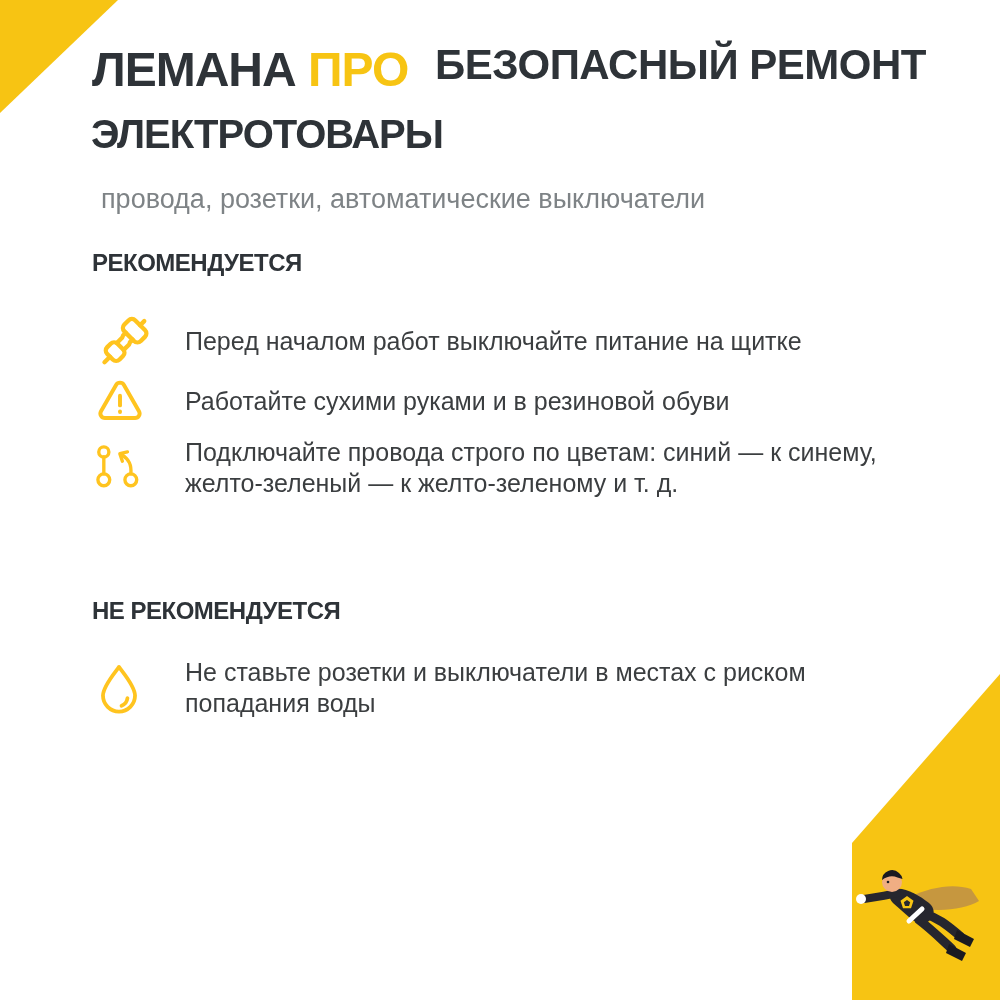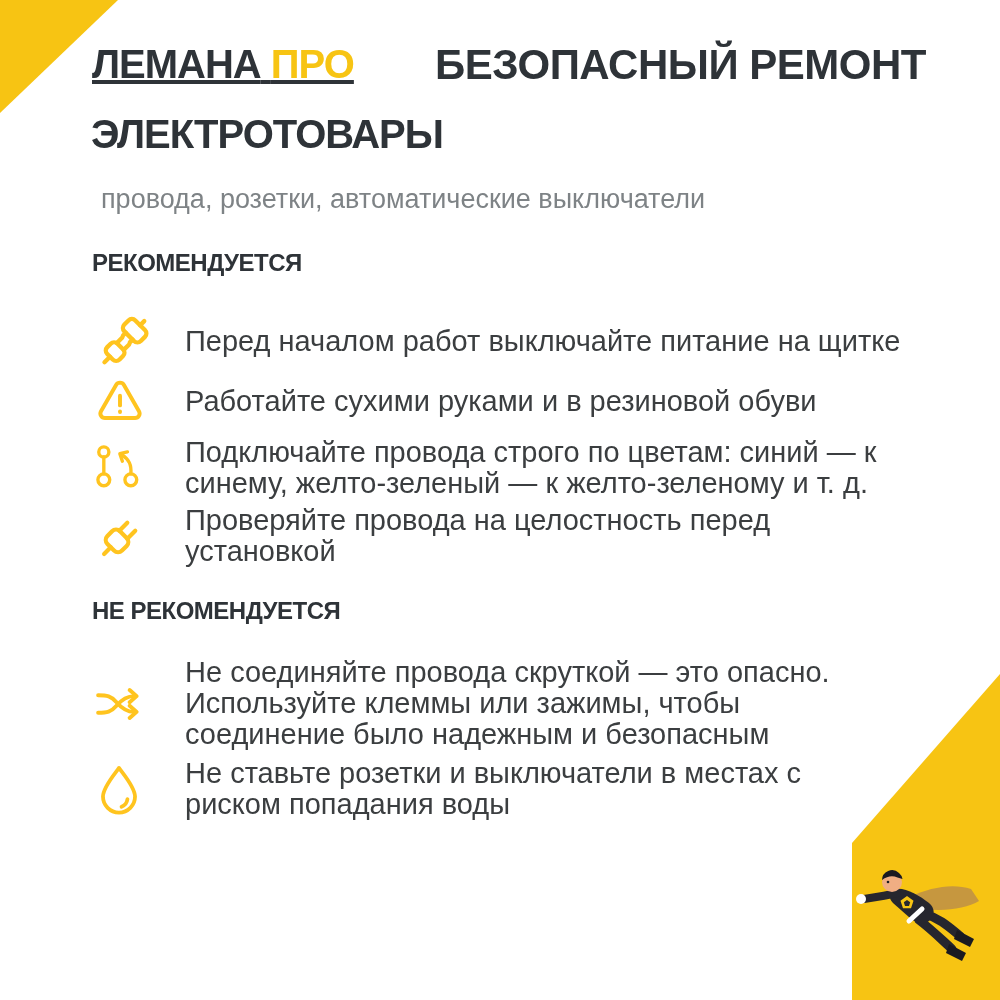--- a/index.html
+++ b/index.html
@@ -5,41 +5,41 @@
   html,body{margin:0;padding:0;background:#e9e9e9;}
   .poster{
     position:relative;width:1000px;height:1000px;background:#fff;overflow:hidden;
     font-family:"Liberation Sans","DejaVu Sans",sans-serif;
     -webkit-font-smoothing:antialiased;
   }
   .corner-tl{position:absolute;left:0;top:0;width:118px;height:113px;color:var(--brand-yellow);}
   .corner-br{position:absolute;left:845px;top:670px;width:155px;height:330px;color:var(--brand-yellow);}
   .mascot{position:absolute;left:847px;top:857px;width:150px;height:120px;}
 
-  .logo{position:absolute;left:92px;top:42px;font-size:40px;font-weight:900;
-        letter-spacing:-1px;color:var(--heading-dark);white-space:nowrap;text-decoration:underline;}
+  .logo{position:absolute;left:92px;top:42px;font-size:48px;font-weight:900;
+        letter-spacing:-1px;color:var(--heading-dark);white-space:nowrap;}
   .logo .accent{color:var(--brand-yellow);}
   .campaign{position:absolute;left:435px;top:41px;font-size:42px;font-weight:900;
         letter-spacing:-0.5px;color:var(--heading-dark);white-space:nowrap;}
 
   .page-title{position:absolute;left:91px;top:112px;font-size:40px;font-weight:900;
         letter-spacing:-1px;color:var(--heading-dark);}
   .subtitle{position:absolute;left:93px;top:176px;font-size:27px;font-weight:400;
         color:var(--subtitle-gray);}
 
   .section{position:absolute;left:92px;width:830px;}
   .sec-reco{top:243px;}
   .sec-not{top:591px;}
   .section h3{margin:0;font-size:24px;font-weight:700;letter-spacing:-0.5px;
         color:var(--heading-dark);line-height:40px;}
   .items{margin-top:26px;display:flex;flex-direction:column;}
   .row{display:flex;align-items:center;}
   .row .icon-cell{width:66px;flex:0 0 66px;margin-right:27px;display:flex;
         align-items:center;justify-content:flex-start;color:var(--icon-yellow);}
-  .row-text{font-size:29px;line-height:31px;color:var(--body-text);max-width:716px;}
+  .row-text{font-size:25px;line-height:31px;color:var(--body-text);max-width:716px;}
   .r1{min-height:64px;margin-bottom:0;}
   .r2{margin-bottom:6px;}
   .r3{min-height:56px;margin-bottom:8px;}
   .r4{min-height:60px;}
   .r5{margin-bottom:8px;}
 
   .icon-cell svg{display:block;}
   .ic{fill:none;stroke:currentColor;stroke-width:4.5;stroke-linecap:round;stroke-linejoin:round;}
   .ic-thin{stroke-width:4;}
 
@@ -112,54 +112,28 @@
               <circle cx="14" cy="46" r="7"></circle>
               <circle cx="46" cy="46" r="7"></circle>
               <path d="M46,39 C47,28 44,22 35,16"></path>
               <polyline points="42,13 33,15 36,24"></polyline>
             </g>
           </svg>
         </span>
         <span class="row-text">Подключайте провода строго по цветам: синий — к синему, желто-зеленый — к желто-зеленому и т. д.</span>
       </div>
 
-      <div class="row r4">
-        <span class="icon-cell">
-          <svg width="60" height="60" viewBox="0 0 64 64" aria-hidden="true">
-            <g class="ic" transform="rotate(-45 32 32)">
-              <path d="M5,32 h10"></path>
-              <rect x="15" y="21" width="19" height="22" rx="6"></rect>
-              <path d="M34,26 h12"></path>
-              <path d="M34,38 h12"></path>
-            </g>
-          </svg>
-        </span>
-        <span class="row-text">Проверяйте провода на целостность перед установкой</span>
-      </div>
 
     </div>
   </section>
 
   <section class="section sec-not">
     <h3>НЕ РЕКОМЕНДУЕТСЯ</h3>
     <div class="items">
 
-      <div class="row r5">
-        <span class="icon-cell">
-          <svg width="56" height="56" viewBox="0 0 64 64" aria-hidden="true">
-            <g class="ic">
-              <path d="M7,22 C17,22 22,23 28,30 C34,37 40,41 48,41"></path>
-              <polyline points="43,34 51,41 43,48"></polyline>
-              <path d="M7,42 C17,42 22,41 28,34 C34,27 40,23 48,23"></path>
-              <polyline points="43,16 51,23 43,30"></polyline>
-            </g>
-          </svg>
-        </span>
-        <span class="row-text">Не соединяйте провода скруткой — это опасно. Используйте клеммы или зажимы, чтобы соединение было надежным и безопасным</span>
-      </div>
 
       <div class="row r6">
         <span class="icon-cell">
           <svg width="54" height="54" viewBox="0 0 64 64" aria-hidden="true">
             <g class="ic">
               <path d="M32,7 C27,14 13,30 13,41 a19,19 0 0 0 38,0 C51,30 37,14 32,7 Z"></path>
               <path d="M42,44 a11,11 0 0 1 -7,9"></path>
             </g>
           </svg>
         </span>

